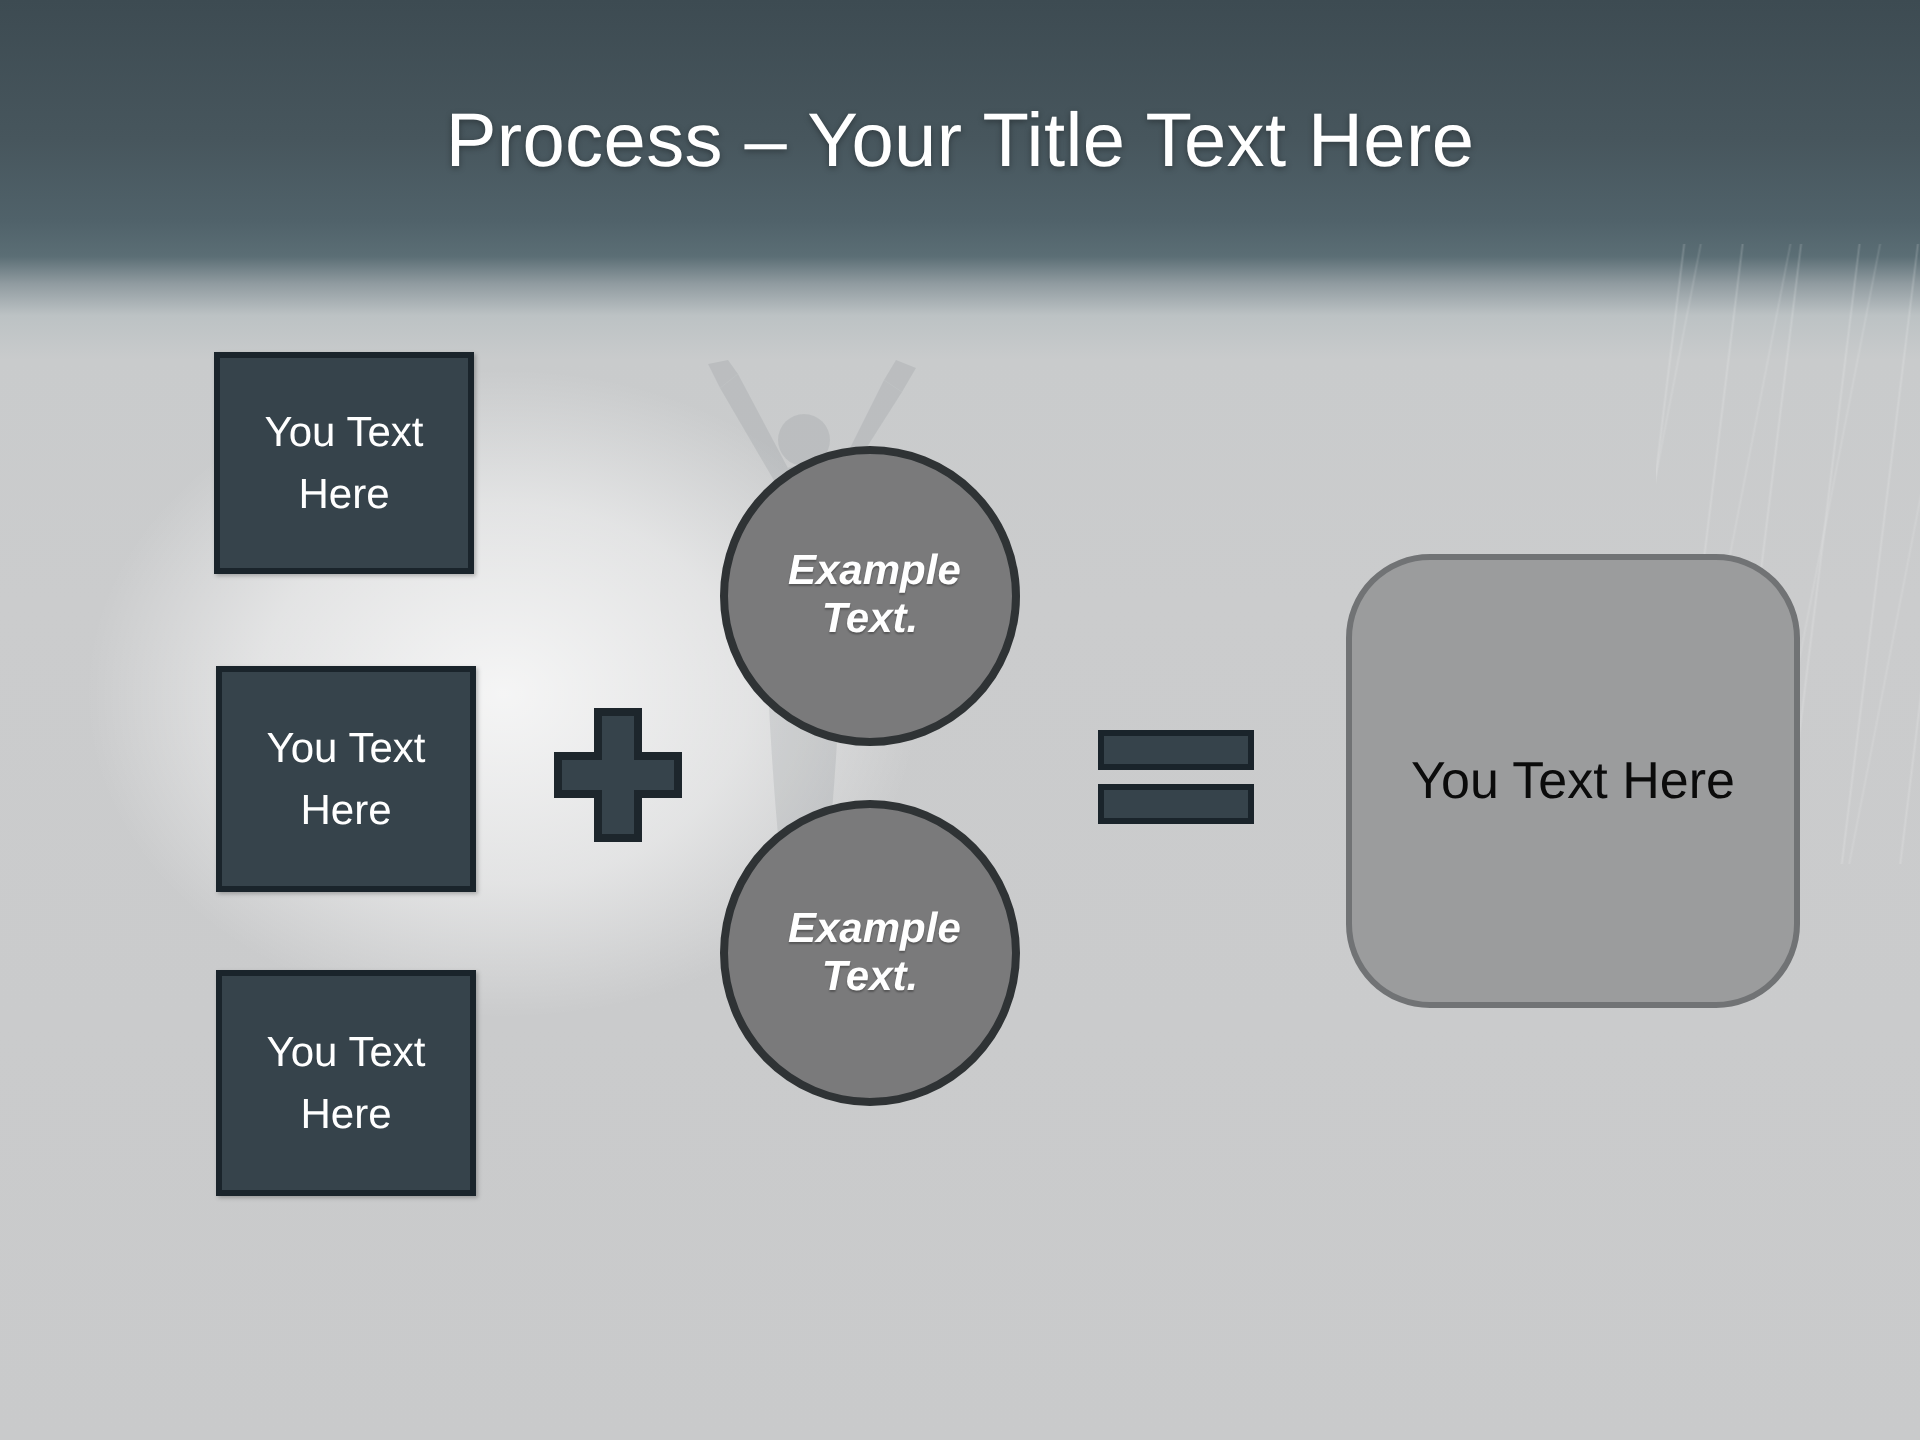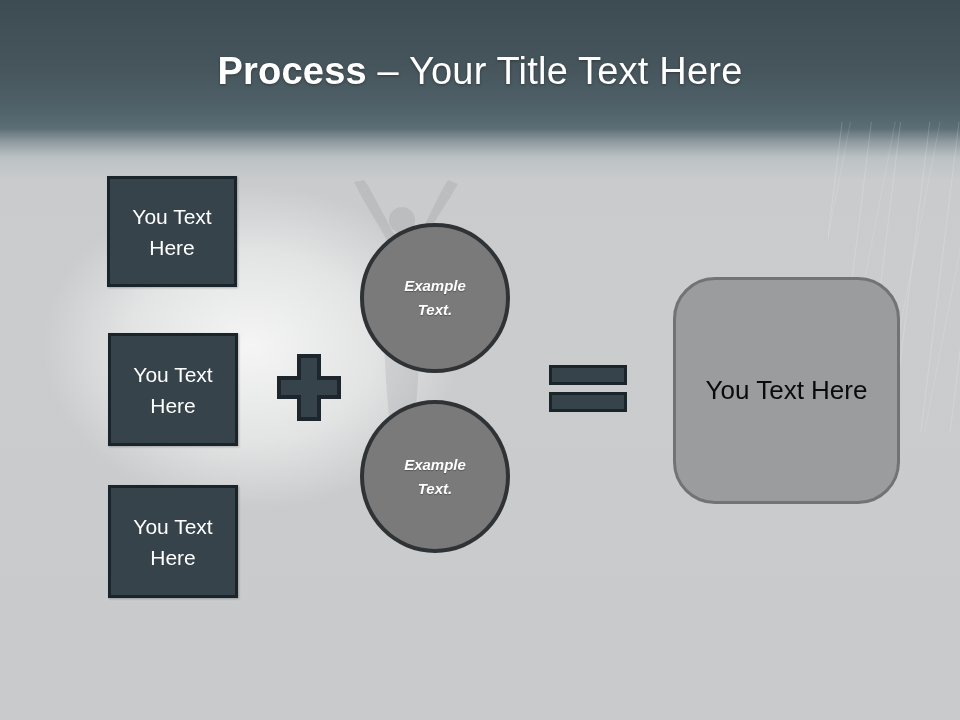--- a/index.html
+++ b/index.html
@@ -44,21 +44,21 @@
   .silhouette{position:absolute;left:330px;top:180px;opacity:.11;}
   
   .title{
     position:absolute;left:0;top:50px;width:100%;
     text-align:center;
     font-size:38px;line-height:1.15;
     color:var(--title-text,#ffffff);
     text-shadow:0 1px 3px rgba(0,0,0,.35);
     letter-spacing:.2px;
   }
-  .title .bold{font-weight:700;text-align:right;}
+  .title .bold{font-weight:400;text-align:right;}
   .title .regular{font-weight:400;}
   
   .slate-box{
     position:absolute;width:130px;height:111px;
     box-sizing:border-box;
     background:var(--slate-fill,#36434b);
     border:3px solid var(--slate-border,#1a242b);
     display:flex;align-items:center;justify-content:center;
     color:var(--box-text,#ffffff);
     font-size:21px;line-height:31px;text-align:center;
@@ -79,21 +79,21 @@
   }
   
   .circle{
     position:absolute;width:150px;height:150px;border-radius:50%;
     box-sizing:border-box;
     background:var(--circle-fill,#7a7a7b);
     border:4px solid var(--circle-border,#2f3335);
     display:flex;align-items:center;justify-content:center;
     color:var(--circle-text,#ffffff);
     font-weight:700;font-style:italic;
-    font-size:15px;line-height:24px;text-align:center;
+    font-size:21px;line-height:24px;text-align:center;
     text-shadow:0 1px 1px rgba(0,0,0,.3);
   }
   .circle span{display:block;max-width:82px;}
   .circle1{left:360px;top:223px;}
   .circle2{left:360px;top:400px;height:153px;}
   
   .result-box{
     position:absolute;left:673px;top:277px;width:227px;height:227px;
     box-sizing:border-box;border-radius:42px;
     background:var(--result-fill,#9b9c9d);

